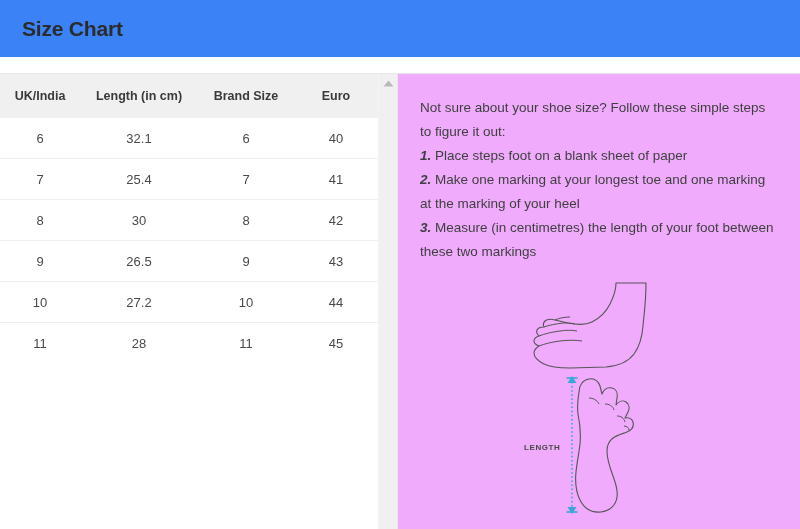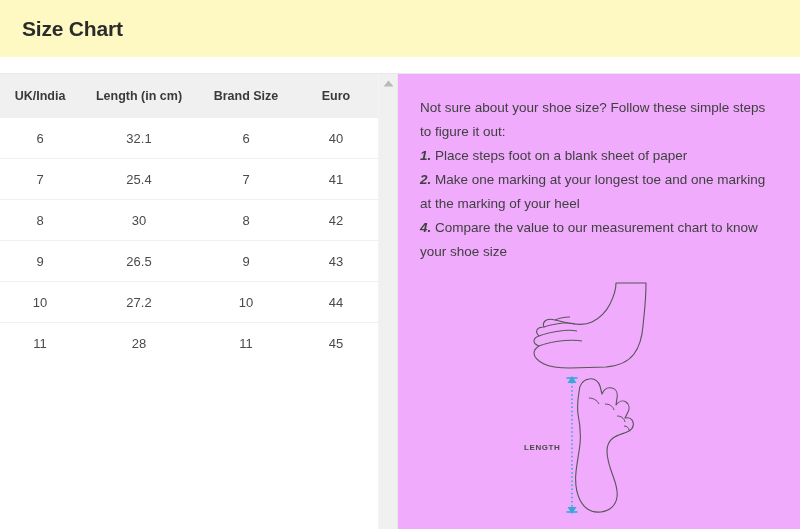--- a/index.html
+++ b/index.html
@@ -19,21 +19,21 @@
     width: 800px;
     height: 529px;
     box-sizing: border-box;
   }
 
   
   .title-bar {
     height: 57px;
     box-sizing: border-box;
     padding: 16px 13px 0 22px;
-    background: #fef9c3;
+    background: #3b82f6;
   }
   .title-bar h1 {
     margin: 0;
     font-size: 21px;
     font-weight: bold;
     letter-spacing: -0.2px;
     color: #2b2b2b;
     line-height: 26px;
   }
 
@@ -242,21 +242,21 @@
         </div>
       </div>
     </div>
 
     <div class="info-pane">
 
       <div class="instructions">
         <span class="intro">Not sure about your shoe size? Follow these simple steps to figure it out:</span>
         <span class="step"><span class="num">1.</span> <span>Place steps foot on a blank sheet of paper</span></span>
         <span class="step"><span class="num">2.</span> <span>Make one marking at your longest toe and one marking at the marking of your heel</span></span>
-        <span class="step"><span class="num">4.</span> <span>Compare the value to our measurement chart to know your shoe size</span></span>
+        <span class="step"><span class="num">3.</span> <span>Measure (in centimetres) the length of your foot between these two markings</span></span>
       </div>
 
       <div class="diagram">
 
         <div class="foot-side">
           <svg width="120" height="92" viewBox="0 0 120 92">
             <path d="M86 3 L116 3 C116 22 114 34 113 46 C112 58 110 66 104 74 C98 82 88 86 76 87 L40 88 C30 88 20 87 14 84 C8 81 4 77 4 73 C4 70 6 68 9 66 C6 65 4 64 4 61 C4 59 6 57 9 56 C7 54 6 52 7 50 C8 48 11 47 14 47 C13 45 13 43 15 41 C17 39 21 39 25 40 L38 43 C48 45 56 45 62 42 C70 38 76 32 80 24 C84 16 86 9 86 3 Z" fill="none" stroke="#555555" stroke-width="1.1" stroke-linejoin="round"></path>
             <path d="M9 66 C14 64 22 62 30 61 C38 60 46 60 52 61" fill="none" stroke="#555555" stroke-width="1"></path>
             <path d="M9 56 C14 54 22 52 30 51 C36 50 42 50 47 51" fill="none" stroke="#555555" stroke-width="1"></path>
             <path d="M14 47 C19 45 26 44 33 43 C38 43 42 43 45 44" fill="none" stroke="#555555" stroke-width="1"></path>

